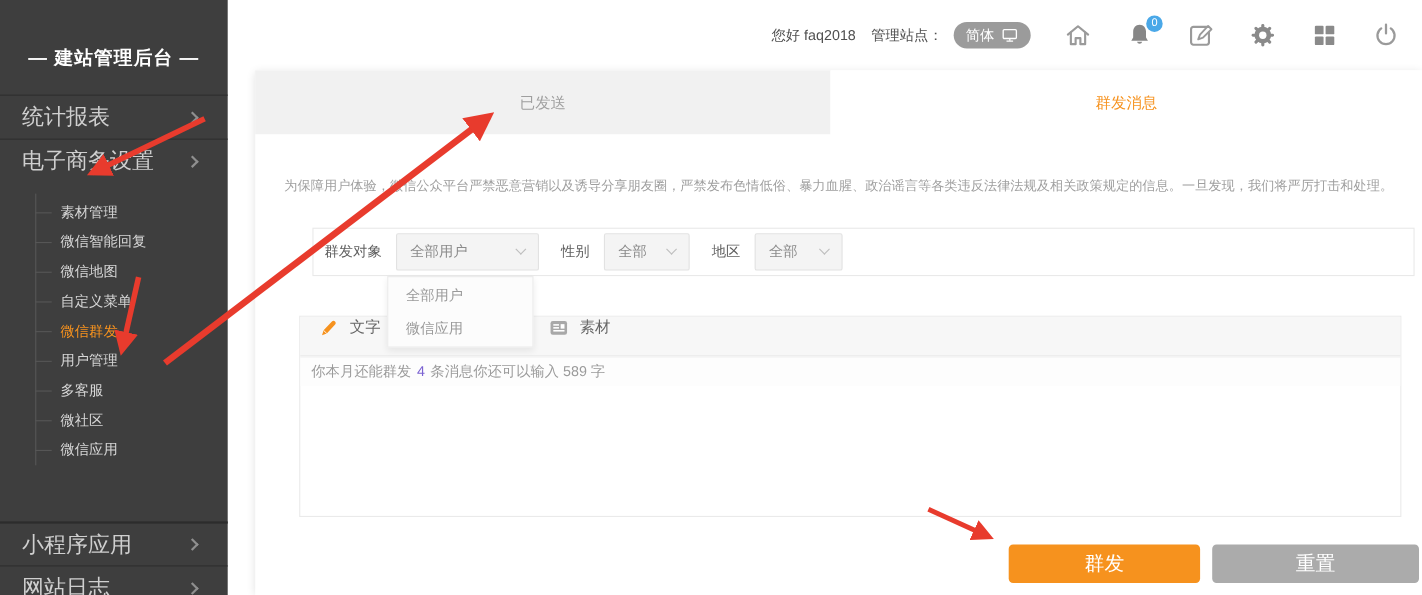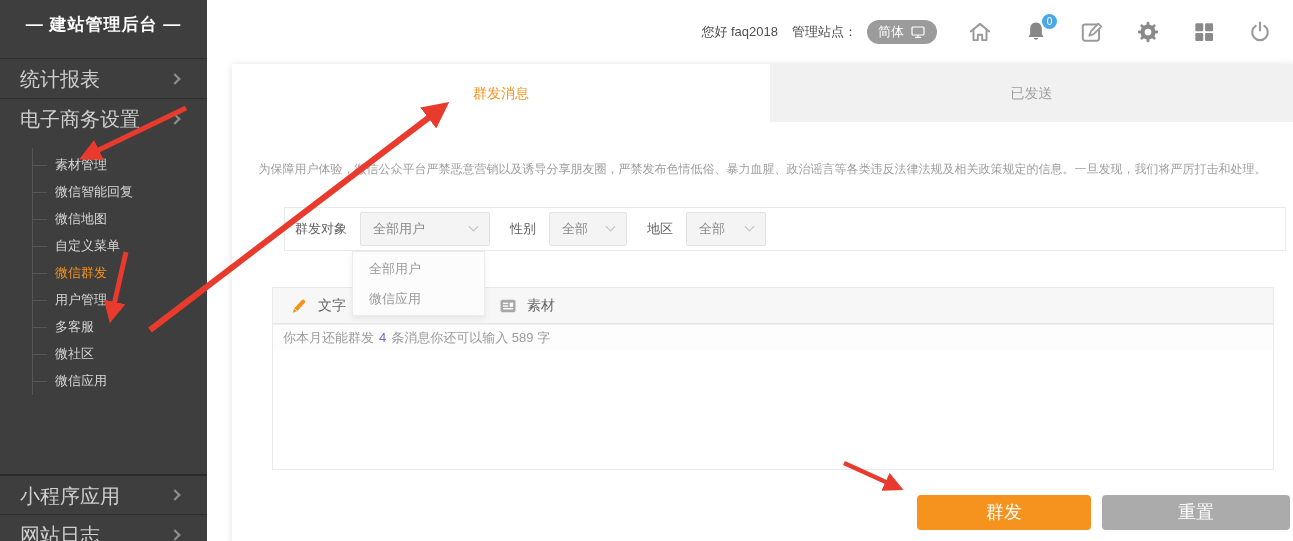--- a/index.html
+++ b/index.html
@@ -3,21 +3,21 @@
 <meta charset="utf-8">
 <style>
   * { margin:0; padding:0; box-sizing:border-box; }
   html,body { width:1293px; height:541px; }
   body { position:relative; overflow:hidden; background:#fff;
          font-family:"Liberation Sans","DejaVu Sans",sans-serif; }
 
   
   .sidebar { position:absolute; left:0; top:0; width:207px; height:541px; background:#3e3e3e; z-index:5; }
   .side-title { height:46px; line-height:50px; text-align:center; color:#fff; font-size:17px;
-                font-weight:bold; letter-spacing:1px; }
+                font-weight:bold; letter-spacing:1px;margin-top:28px; }
   .side-rows { margin-top:12px; }
   .side-row { position:relative; height:40px; line-height:40px; padding-left:20px; color:#cfcfcf;
               font-size:20px; border-top:1px solid #2e2e2e; cursor:pointer; }
   .side-row.active { background:#f6921e; color:#fff; border-top-color:#2e2e2e; height:41px; line-height:41px; }
   .chev { position:absolute; right:28px; top:50%; width:8px; height:8px;
           border-right:2px solid #8f8f8f; border-bottom:2px solid #8f8f8f; }
   .chev-r { transform:translateY(-50%) rotate(-45deg); }
   .chev-d { border-color:#fff; transform:translateY(-70%) rotate(45deg); }
   .submenu { position:relative; list-style:none; padding-top:13px; height:283px; }
   .submenu::before { content:""; position:absolute; left:32px; top:10px; bottom:26px; width:1px; background:#565656; }
@@ -62,21 +62,21 @@
   .sel-region { width:80px; }
   .sel-chev { width:7px; height:7px; border-right:1.6px solid #bdbdbd; border-bottom:1.6px solid #bdbdbd;
               transform:rotate(45deg) translate(-2px,-2px); }
 
   .dropdown-panel { position:absolute; left:120px; top:187px; width:133px; height:65px; background:#fcfcfc;
                     border:1px solid #ebebeb; box-shadow:0 3px 6px rgba(0,0,0,.07); z-index:30; padding-top:2px; }
   .dropdown-option { height:30px; line-height:30px; padding-left:16px; color:#9a9a9a; font-size:13px; cursor:pointer; }
 
   .editor-box { position:absolute; left:40px; top:223px; width:1002px; height:183px; border:1px solid #eaeaea; }
   .toolbar { height:36px; background:#f7f7f7; border-bottom:1px solid #e8e8e8;
-             display:flex; align-items:center; padding-left:16px; }
+             display:flex; align-items:flex-start; padding-left:16px; }
   .tool { display:flex; align-items:center; gap:9px; cursor:pointer; font-size:14px; color:#666; }
   .tool svg { width:20px; height:20px; display:block; }
   .tool-material { margin-left:152px; }
   .msg-area { height:118px; padding:13px 10px; font-size:14px; color:#b3b3b3; cursor:text; }
   .editor-footer { height:27px; border-top:1px solid #efefef; background:#fdfdfd;
                    display:flex; align-items:center; justify-content:flex-start;
                    padding:0 10px; font-size:13px; color:#9b9b9b; }
   .quota-num { color:#7c63d2; margin:0 5px; }
 
   .btn { position:absolute; top:431px; height:35px; line-height:35px; text-align:center;
@@ -186,22 +186,22 @@
       <g fill="none" stroke="#9a9a9a" stroke-width="1.9" stroke-linecap="round">
         <path d="M8 6.3 a7.2 7.2 0 1 0 8 0"></path>
         <line x1="12" y1="3.2" x2="12" y2="10.5"></line>
       </g>
     </svg>
   </span>
 </header>
 
 <main class="panel">
   <div class="tabbar">
+    <div class="tab tab-inactive">已发送</div>
     <div class="tab tab-active">群发消息</div>
-    <div class="tab tab-inactive">已发送</div>
   </div>
 
   <div class="notice">为保障用户体验，微信公众平台严禁恶意营销以及诱导分享朋友圈，严禁发布色情低俗、暴力血腥、政治谣言等各类违反法律法规及相关政策规定的信息。一旦发现，我们将严厉打击和处理。</div>
 
   <div class="filter-box">
     <span class="f-label">群发对象</span>
     <span class="select sel-target">
       <span>全部用户</span>
       <span class="sel-chev"></span>
     </span>

